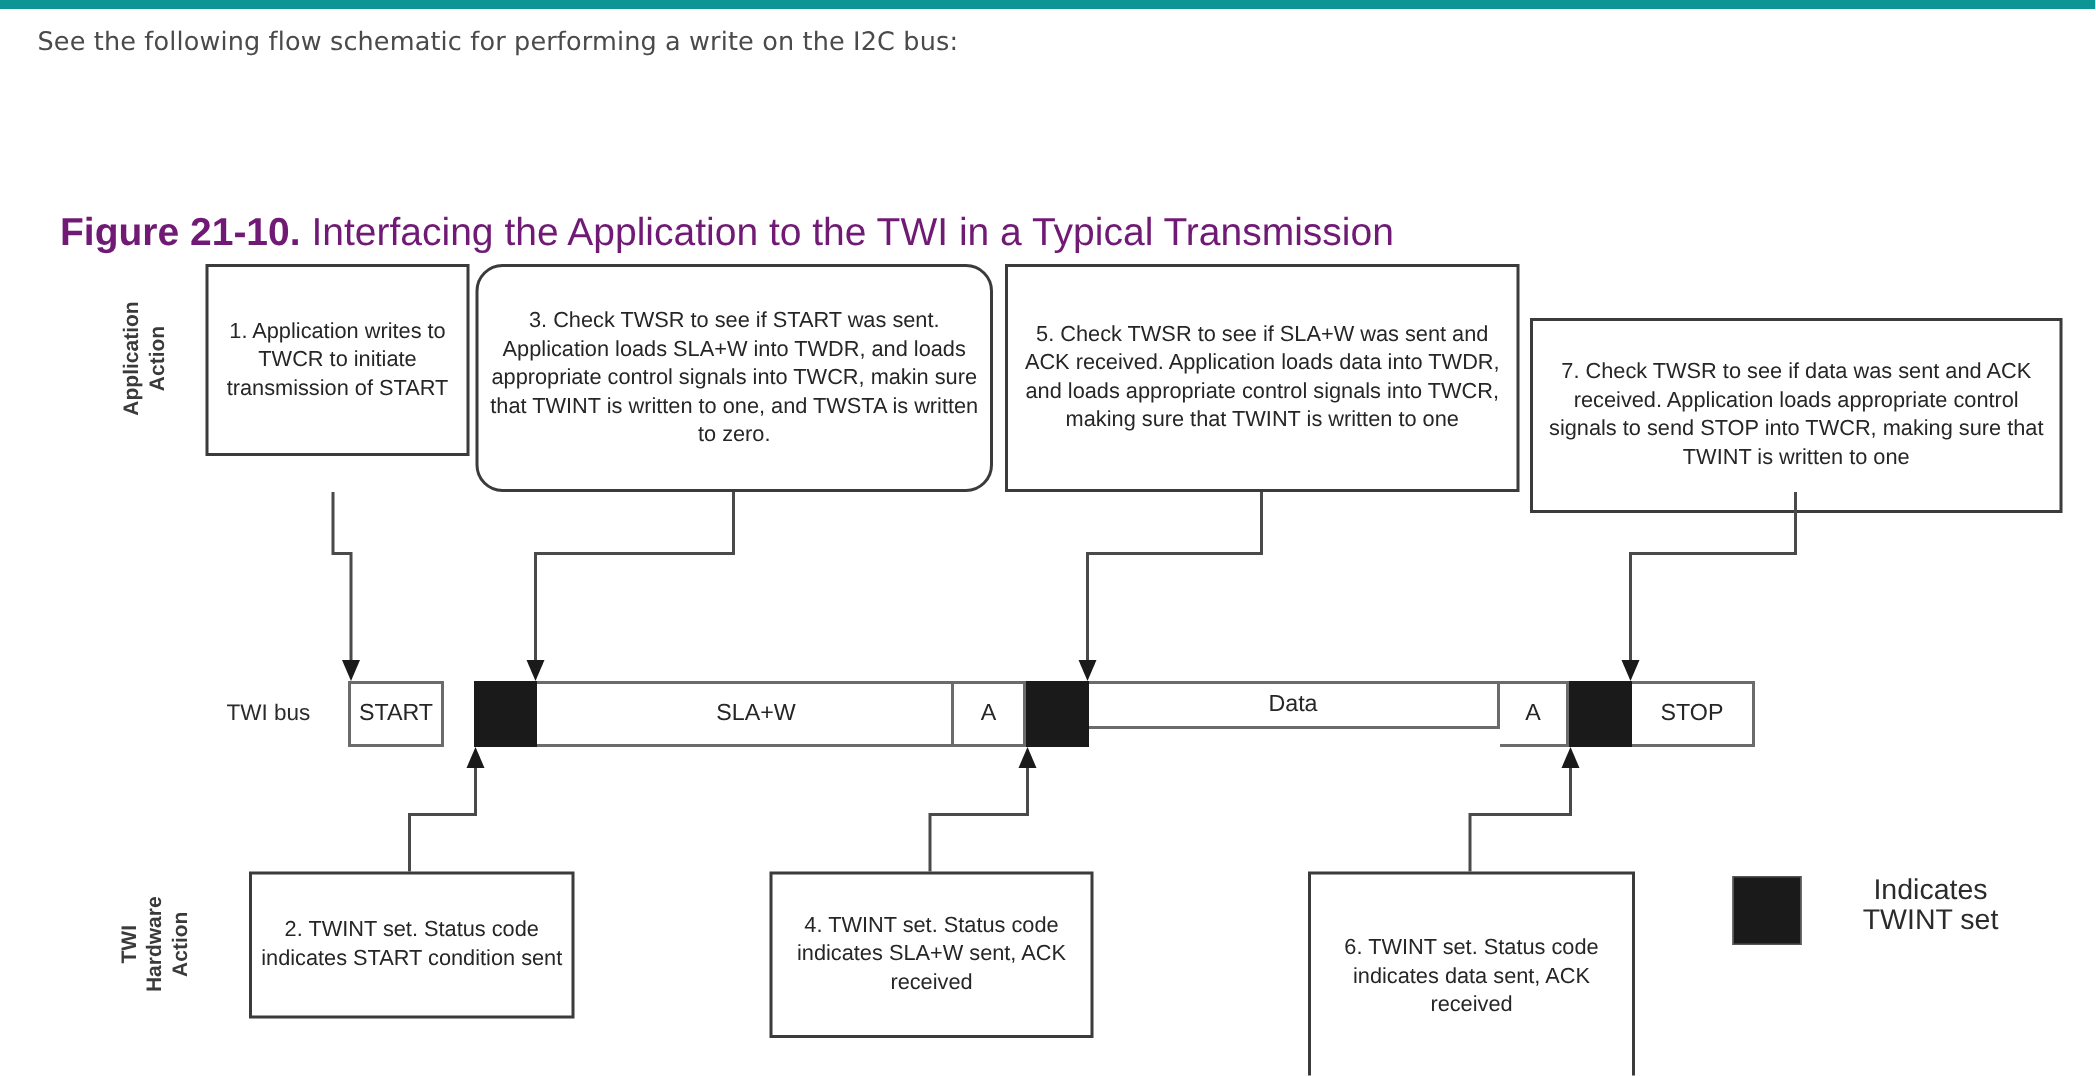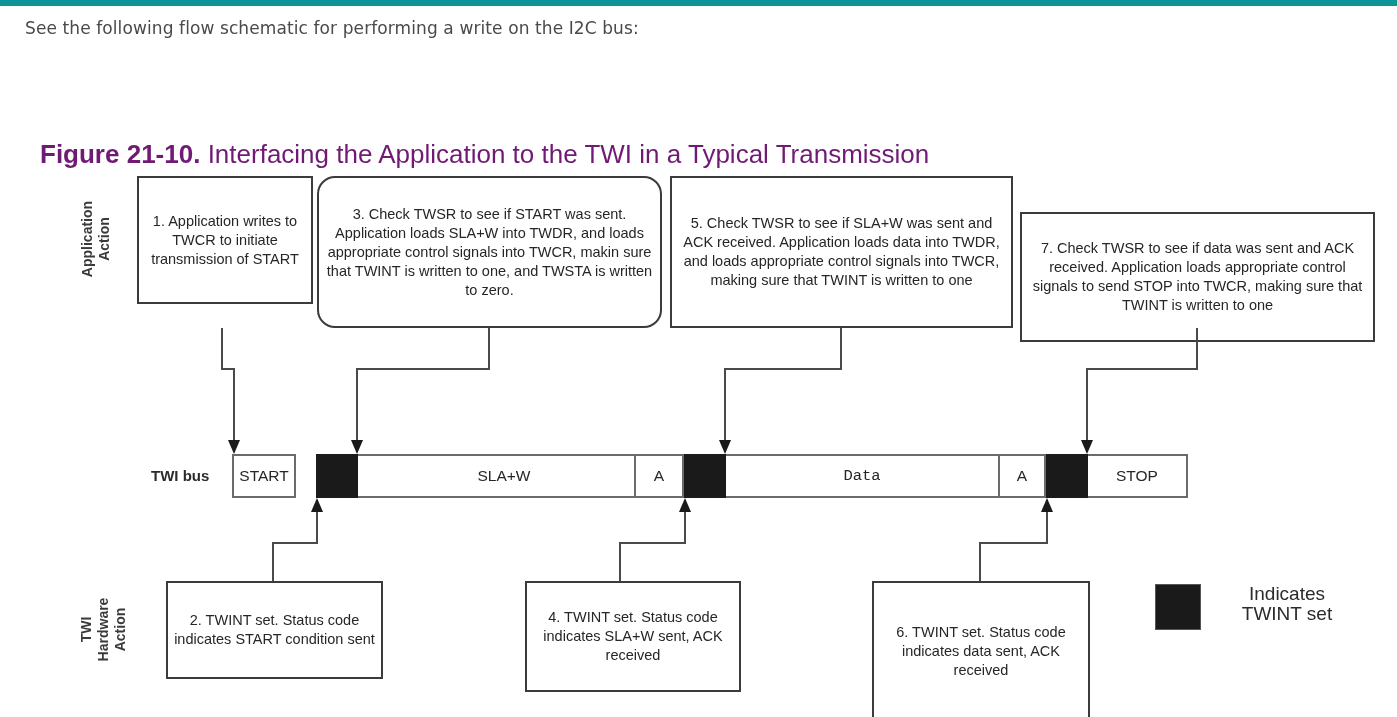--- a/index.html
+++ b/index.html
@@ -110,35 +110,35 @@
   <div class="vlabel" id="lane-hw" style="left:48px;top:604px;width:110px;">TWI<br>Hardware<br>Action</div>
 
   <div class="box" style="left:137px;top:176px;width:176px;height:128px;">1. Application writes to TWCR to initiate transmission of START</div>
 
   <div class="box" style="left:317px;top:176px;width:345px;height:152px;border-radius:18px;">3. Check TWSR to see if START was sent. Application loads SLA+W into TWDR, and loads appropriate control signals into TWCR, makin sure that TWINT is written to one, and TWSTA is written to zero.</div>
 
   <div class="box" style="left:670px;top:176px;width:343px;height:152px;">5. Check TWSR to see if SLA+W was sent and ACK received. Application loads data into TWDR, and loads appropriate control signals into TWCR, making sure that TWINT is written to one</div>
 
   <div class="box" style="left:1020px;top:176px;width:355px;height:130px;margin-top:36px;">7. Check TWSR to see if data was sent and ACK received. Application loads appropriate control signals to send STOP into TWCR, making sure that TWINT is written to one</div>
 
-  <div class="buslabel" style="left:151px;top:467px;font-weight:bold;">TWI bus</div>
+  <div class="buslabel" style="left:151px;top:467px;">TWI bus</div>
 
   <div class="buscell first" style="left:232px;top:454px;width:64px;height:44px;">START</div>
   <div class="buscell black" style="left:316px;top:454px;width:42px;height:44px;"></div>
   <div class="buscell" style="left:358px;top:454px;width:278px;height:44px;padding-left:16px;">SLA+W</div>
   <div class="buscell" style="left:636px;top:454px;width:48px;height:44px;">A</div>
   <div class="buscell black" style="left:684px;top:454px;width:42px;height:44px;"></div>
-  <div class="buscell" style="left:726px;top:454px;width:274px;height:44px;font-family:Liberation Mono, monospace;">Data</div>
+  <div class="buscell" style="left:726px;top:454px;width:274px;height:32px;">Data</div>
   <div class="buscell" style="left:1000px;top:454px;width:46px;height:44px;">A</div>
   <div class="buscell black" style="left:1046px;top:454px;width:42px;height:44px;"></div>
-  <div class="buscell" style="left:1088px;top:454px;width:100px;height:44px;">STOP</div>
+  <div class="buscell" style="left:1088px;top:454px;width:82px;height:44px;">STOP</div>
 
   <div class="box" style="left:166px;top:581px;width:217px;height:98px;">2. TWINT set. Status code indicates START condition sent</div>
 
-  <div class="box" style="left:513px;top:581px;width:216px;height:111px;margin-left:12px;">4. TWINT set. Status code indicates SLA+W sent, ACK received</div>
+  <div class="box" style="left:513px;top:581px;width:216px;height:111px;">4. TWINT set. Status code indicates SLA+W sent, ACK received</div>
 
   <div class="box" style="left:872px;top:581px;width:218px;height:141px;">6. TWINT set. Status code indicates data sent, ACK received</div>
 
   <div class="legendsq" style="left: 1155px; top: 584px; width: 44px; height: 44px; background: rgb(26, 26, 26);"></div>
   <div class="legendtxt" style="left:1222px;top:584px;width:130px;">Indicates<br>TWINT set</div>
 
   <svg class="conn" viewBox="0 0 1397 717">
 
     <path d="M222,328 L222,369 L234,369 L234,443"></path>
     <polygon points="234,454 228,440 240,440"></polygon>

